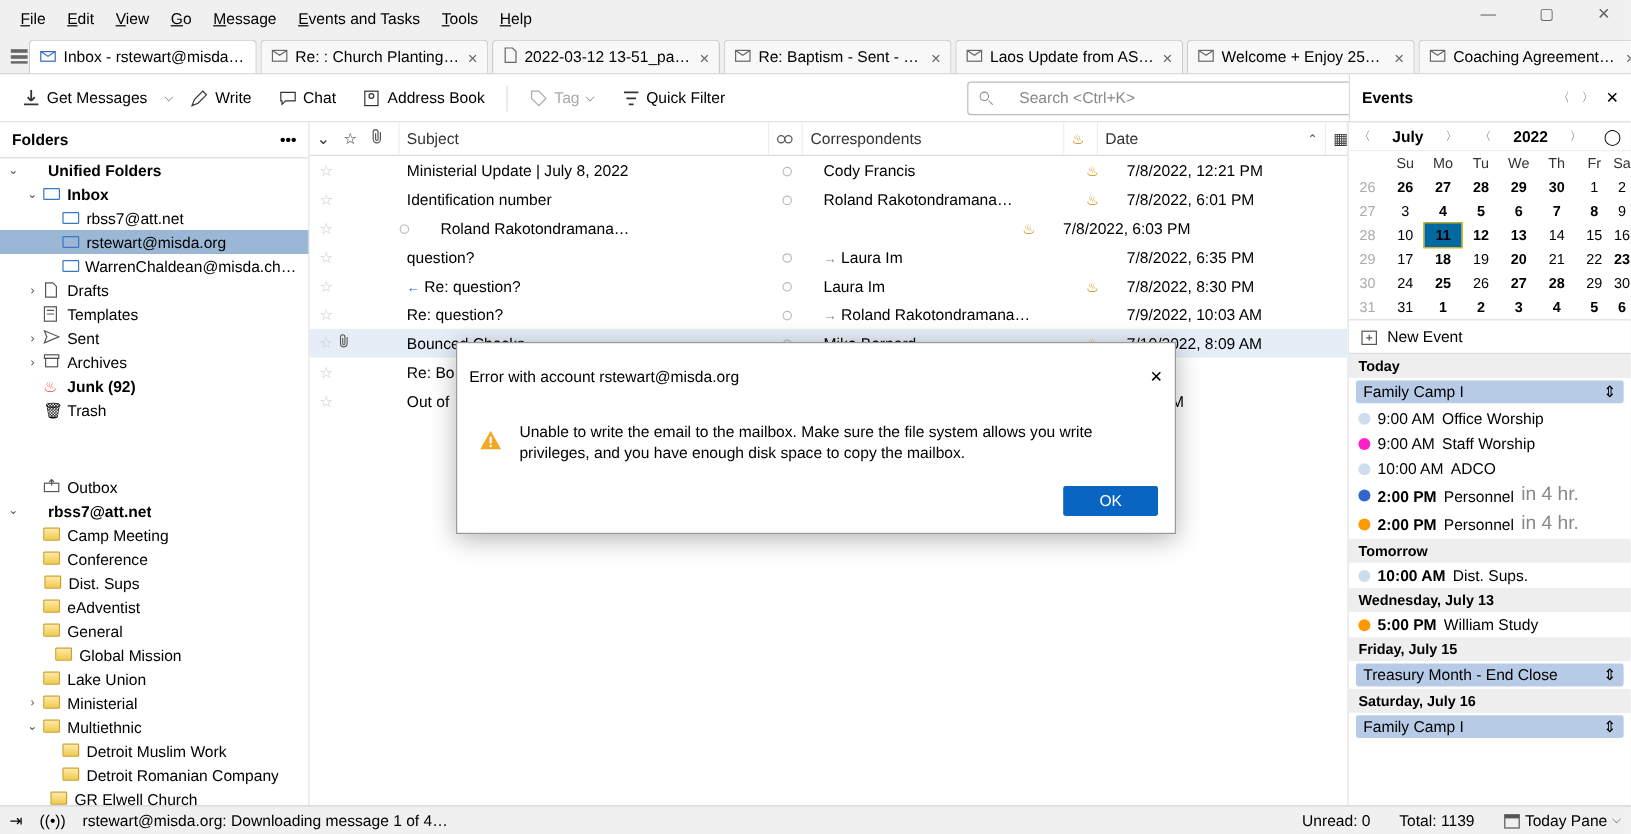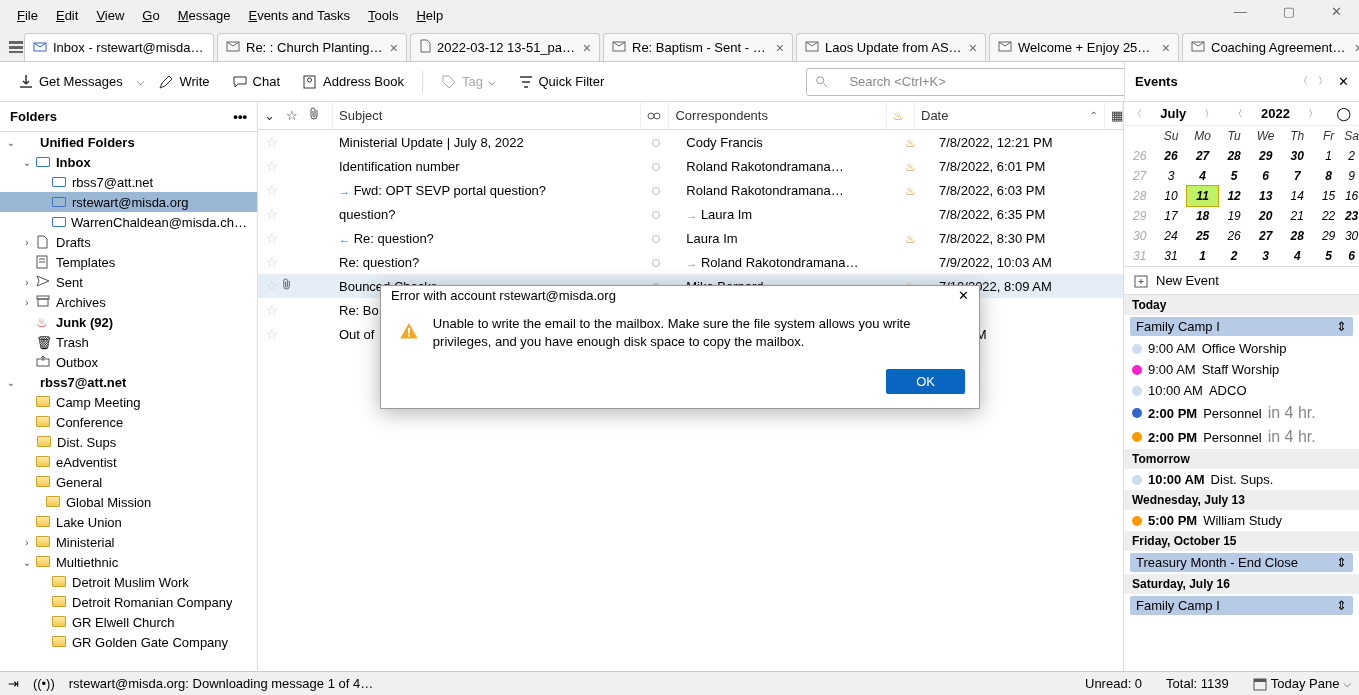--- a/index.html
+++ b/index.html
@@ -37,36 +37,36 @@
 .col-date { width:190px; }
 .msgrow { height:24px; display:flex; align-items:center; }
 .msgrow.sel { background:#e5eef7; }
 .msgrow .col-gutter { padding-left:8px; }
 .msgrow .col-subject, .msgrow .col-corr, .msgrow .col-date { padding:0 6px; white-space:nowrap; overflow:hidden; text-overflow:ellipsis; }
 .star { color:#ccc; }
 .events { width:235px; background:#fff; display:flex; flex-direction:column; }
 .ev-hdr { height:40px; display:flex; align-items:center; justify-content:space-between; padding:0 10px; border-bottom:1px solid #ddd; margin-top:-40px; background:#fff; border-left:1px solid #ddd;}
 .calnav { display:flex; align-items:center; justify-content:space-between; padding:4px 8px; border-bottom:1px solid #eee; }
 .calnav .month { font-weight:600; }
-.caltable { width:100%; border-collapse:collapse;font-style:italic; }
+.caltable { width:100%; border-collapse:collapse; }
 .caltable th, .caltable td { width:14.28%; text-align:center; font-size:12px; height:20px; }
 .caltable th { font-weight:400; color:#333; }
 .caltable td.dim { color:#aaa; }
 .caltable td.bold { font-weight:700; }
-.caltable td.today { background:#bef264; outline:1px solid #c9a800;text-align:center; }
+.caltable td.today { background:#0369a1; outline:1px solid #c9a800;text-align:center; }
 .newevent { padding:6px 10px; border-bottom:1px solid #ddd; border-top:1px solid #ddd; display:flex; align-items:center; gap:8px; }
 .agenda { flex:1; overflow:auto; }
 .agenda .daylbl { background:#eee; padding:3px 8px; font-weight:600; font-size:12px; }
 .agenda .evitem { padding:3px 8px; display:flex; align-items:center; gap:6px; font-size:12px; }
 .agenda .allday { background:#b8cbe6; margin:2px 6px; border-radius:2px; padding:2px 6px; }
 .dot { width:10px; height:10px; border-radius:50%; display:inline-block; }
 .statusbar { height:24px; background:#f0f0f0; border-top:1px solid #ccc; display:flex; align-items:center; padding:0 8px; gap:14px; font-size:12px; }
 .statusbar .right { margin-left:auto; display:flex; gap:24px; align-items:center; }
 .modal-backdrop { position:absolute; left:380px; top:285px; width:600px; background:#fff; border:1px solid #999; box-shadow:0 4px 20px rgba(0,0,0,.3); }
-.modal-title { display:flex; justify-content:space-between; align-items:center; padding:2px 10px; }
+.modal-title { display:flex; justify-content:space-between; align-items:center; padding:20px 10px; }
 .modal-body { display:flex; gap:14px; padding:10px 18px 18px; }
 .modal-body .warn { width:32px; height:32px; }
 .modal-foot { display:flex; justify-content:flex-end; padding:0 14px 14px; }
 .okbtn { background:#0a64c2; color:#fff; border:none; padding:5px 30px; border-radius:2px; }
 .folder-ico { display:inline-block; width:14px; height:11px; background:linear-gradient(#ffe9a8,#f2c94c); border:1px solid #c9a227; border-radius:1px; position:relative; }
 .inbox-ico { display:inline-block; width:14px; height:10px; border:1.5px solid #3a77c2; border-radius:1px; position:relative; }
 .fire { color:#d08a00; font-size:12px; }
 .mute { color:#888; font-size:16px; }
 .chev { font-size:10px; color:#555; }
 </style>
@@ -293,21 +293,21 @@
         <div class="fnode" style="padding-left: 22px;">
           <span class="twist"></span>
           <span class="fico"><span style="color:#e44">♨</span></span>
           <span class="lbl" style="font-weight:600">Junk (92)</span>
         </div>
         <div class="fnode" style="padding-left: 22px;">
           <span class="twist"></span>
           <span class="fico"><span>🗑</span></span>
           <span class="lbl" style="">Trash</span>
         </div>
-        <div class="fnode" style="padding-left: 22px;">
+        <div class="fnode" style="padding-left: 22px; margin-top: 44px;">
           <span class="twist"></span>
           <span class="fico"><svg width="14" height="12" viewBox="0 0 14 12">
               <rect x="1" y="4" width="12" height="7" stroke="#555" fill="none"></rect>
               <path d="M7 1v5m-2-3l2-2 2 2" stroke="#555" fill="none"></path>
             </svg></span>
           <span class="lbl" style="">Outbox</span>
         </div>
         <div class="fnode" style="padding-left: 6px;">
           <span class="twist">⌄</span>
           <span class="fico"></span>
@@ -361,21 +361,21 @@
         <div class="fnode" style="padding-left: 38px;">
           <span class="twist"></span>
           <span class="fico"><span class="folder-ico"></span></span>
           <span class="lbl" style="">Detroit Muslim Work</span>
         </div>
         <div class="fnode" style="padding-left: 38px;">
           <span class="twist"></span>
           <span class="fico"><span class="folder-ico"></span></span>
           <span class="lbl" style="">Detroit Romanian Company</span>
         </div>
-        <div class="fnode" style="padding-left: 38px;">
+        <div class="fnode" style="padding-left: 28px;">
           <span class="twist"></span>
           <span class="fico"><span class="folder-ico"></span></span>
           <span class="lbl" style="">GR Elwell Church</span>
         </div>
         <div class="fnode" style="padding-left: 38px;">
           <span class="twist"></span>
           <span class="fico"><span class="folder-ico"></span></span>
           <span class="lbl" style="">GR Golden Gate Company</span>
         </div>
       </div>
@@ -432,21 +432,20 @@
           <div class="col-ind"><span style="width:8px;height:8px;border:1px solid #bbb;border-radius:50%;display:inline-block"></span></div>
           <div class="col-corr"> <span>Roland Rakotondramana…</span></div>
           <div class="col-ind"><span class="fire">♨</span></div>
           <div class="col-date">7/8/2022, 6:01 PM</div>
         </div>
         <div class="msgrow">
           <div class="col-gutter">
             <span class="star">☆</span>
             <span style="width:18px;display:inline-block;text-align:center"></span>
           </div>
-          <div class="col-subject"><span style="color:#36c;font-size:11px">→</span> <span>Fwd: OPT SEVP portal question?</span></div>
           <div class="col-ind"><span style="width:8px;height:8px;border:1px solid #bbb;border-radius:50%;display:inline-block"></span></div>
           <div class="col-corr"> <span>Roland Rakotondramana…</span></div>
           <div class="col-ind"><span class="fire">♨</span></div>
           <div class="col-date">7/8/2022, 6:03 PM</div>
         </div>
         <div class="msgrow">
           <div class="col-gutter">
             <span class="star">☆</span>
             <span style="width:18px;display:inline-block;text-align:center"></span>
           </div>
@@ -650,21 +649,21 @@
           <span class="dot" style="background:#cde"></span>
           <span style="font-weight:600">10:00 AM</span>
           <span>Dist. Sups.</span>
         </div>
         <div class="daylbl">Wednesday, July 13</div>
         <div class="evitem">
           <span class="dot" style="background:#f90"></span>
           <span style="font-weight:600">5:00 PM</span>
           <span>William Study</span>
         </div>
-        <div class="daylbl">Friday, October 15</div>
+        <div class="daylbl">Friday, July 15</div>
         <div class="allday">Treasury Month - End Close <span style="float:right">⇕</span></div>
         <div class="daylbl">Saturday, July 16</div>
         <div class="allday">Family Camp I <span style="float:right">⇕</span></div>
       </div>
   </div>
 </div>
 
 <div class="statusbar">
   <span>⇥</span>
   <span>((•))</span>

